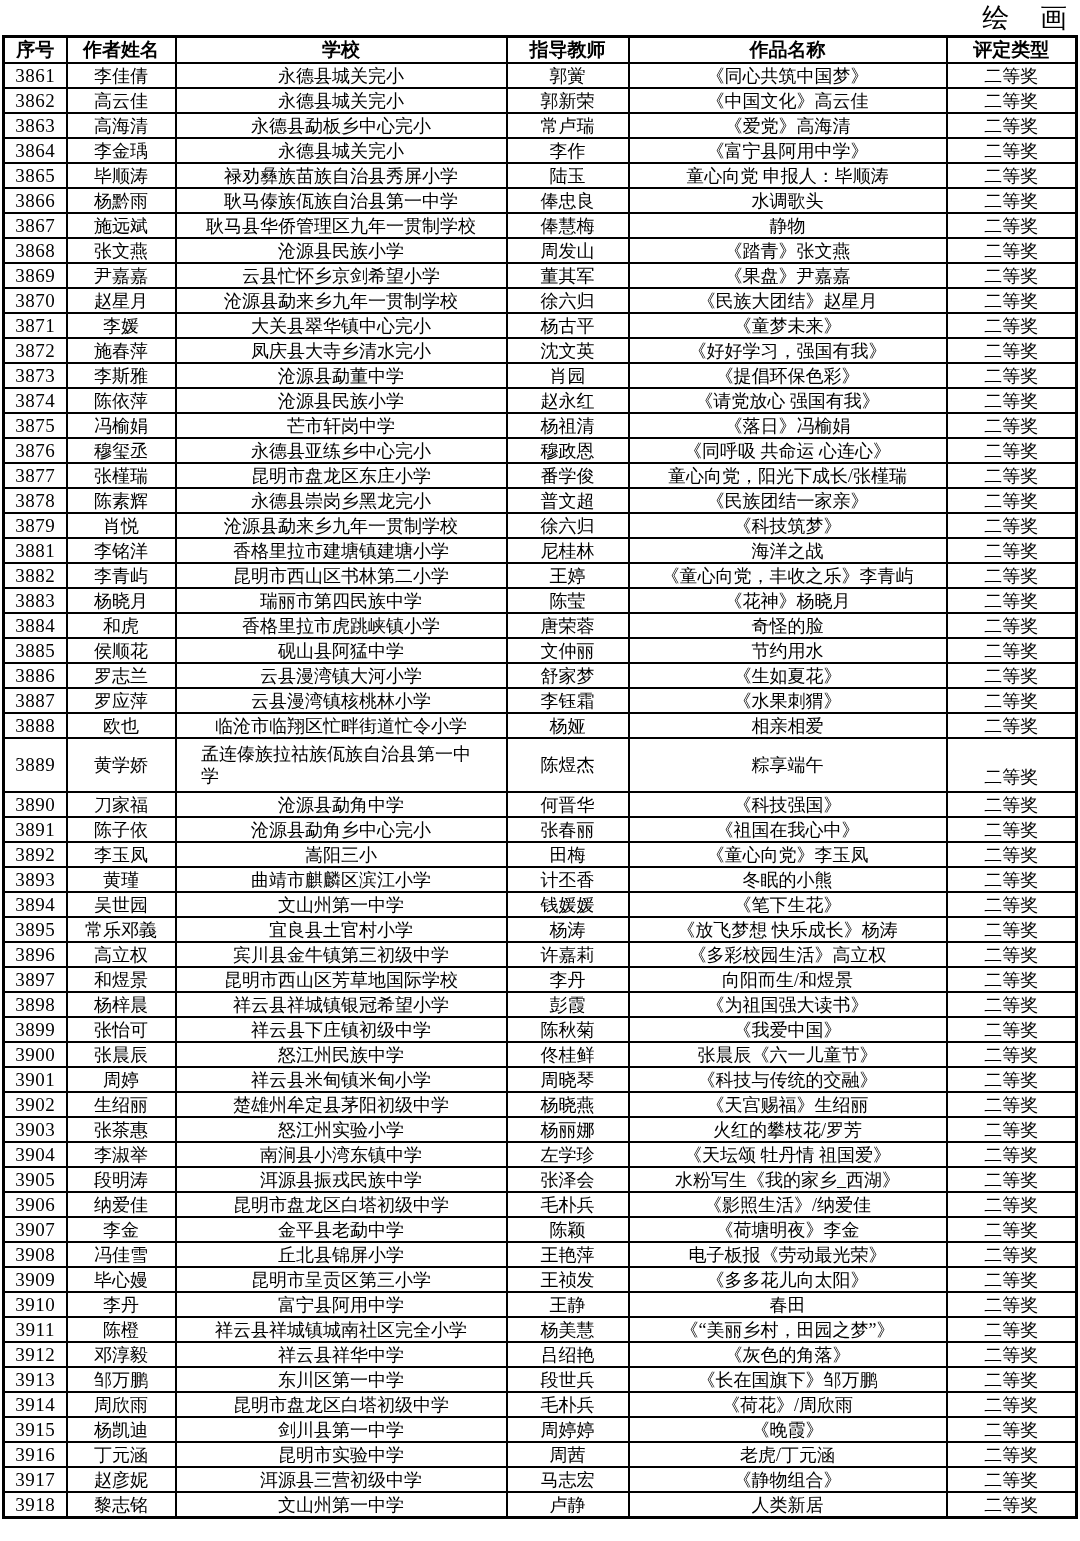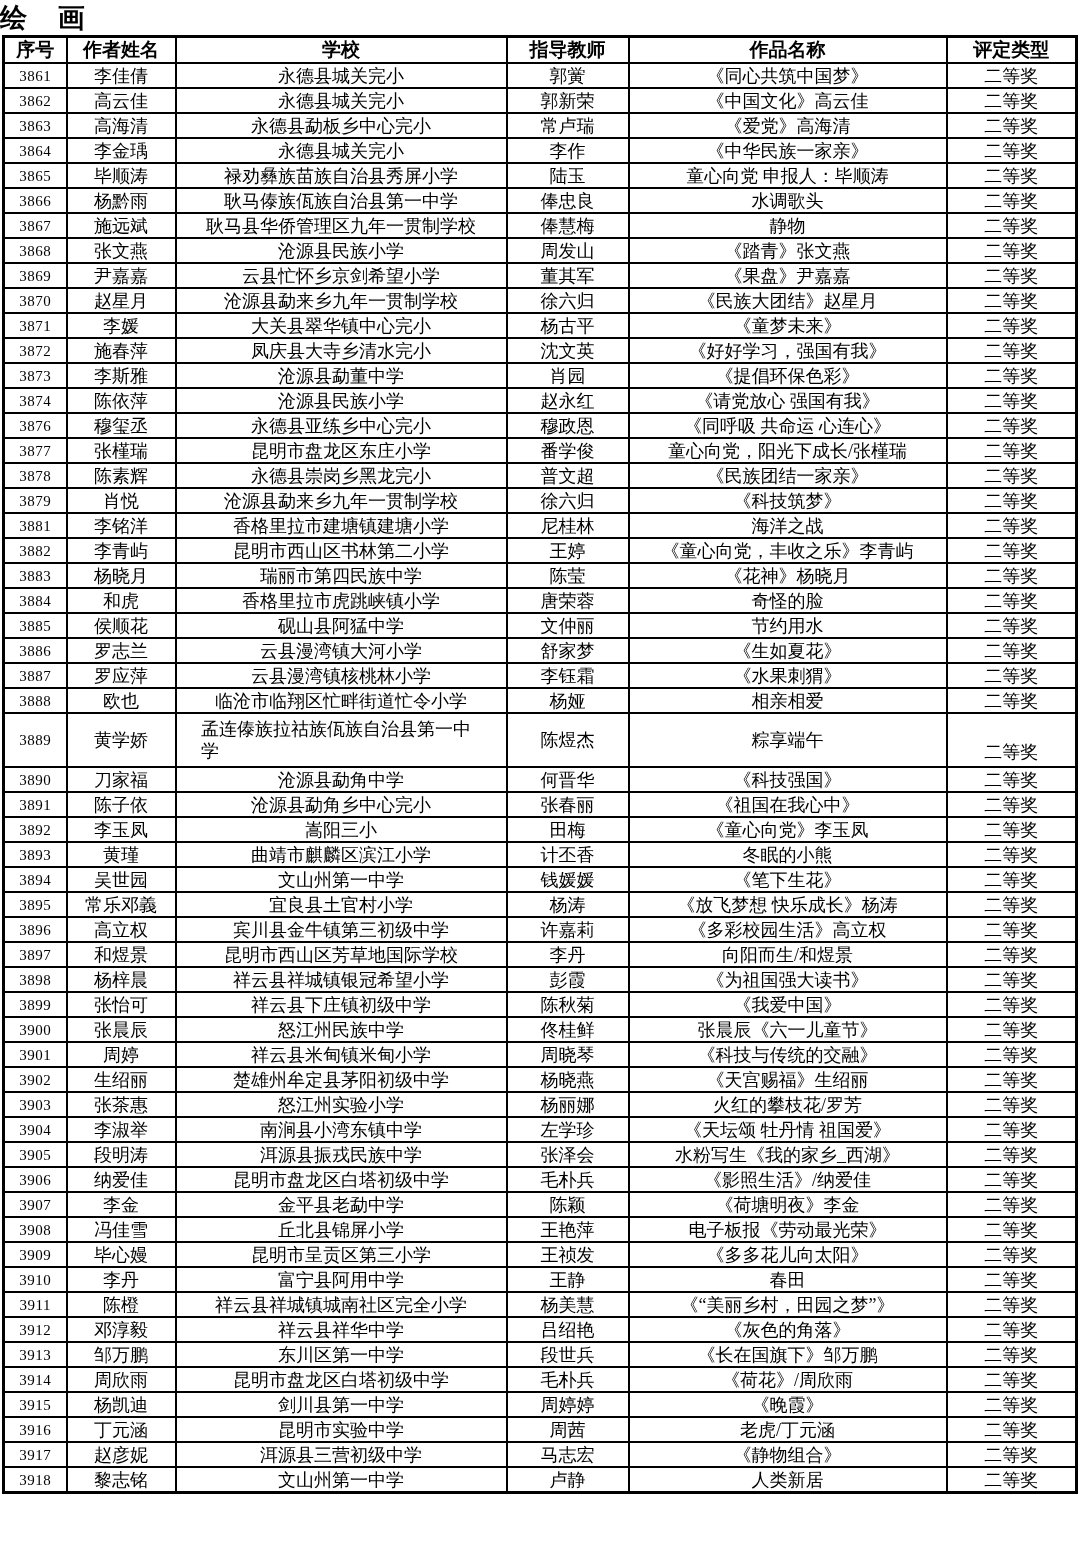--- a/index.html
+++ b/index.html
@@ -11,26 +11,26 @@
   body {
     font-family: "Liberation Serif", "DejaVu Serif", serif;
     color: #000;
   }
   .page {
     width: 1080px;
     box-sizing: border-box;
     padding-top: 3px;
   }
   .title {
-    text-align: left;
+    text-align: right;
     font-size: 27px;
-    font-weight: bold;
+    font-weight: normal;
     letter-spacing: 12px;
     line-height: 30px;
-    margin: 0 9px 2px 0;
+    margin: 0 1px 2px 0;
   }
   table.award-table {
     width: 1073px;
     margin: 0 auto;
     border-collapse: collapse;
     table-layout: fixed;
     border: 3px solid #000;
   }
   col.c-no     { width: 63px;  }
   col.c-author { width: 109px; }
@@ -49,21 +49,21 @@
     overflow: hidden;
     white-space: normal;
   }
   th {
     font-weight: bold;
     font-size: 19px;
     height: 24px;
     margin-top: 24px;
   }
   td.no-cell {
-    font-size: 15px;
+    font-size: 19px;
     letter-spacing: 0.5px;
     font-family: Liberation Serif, serif;
   }
   tr.tall td { height: 49px; }
   tr.tall td.award-cell { vertical-align: bottom; padding-bottom: 3px; }
   .school-text { display: inline-block; text-align: left; }
   tr.tall .school-text { max-width: 280px; }
 </style>
 </head>
 <body>
@@ -113,21 +113,21 @@
           <td class="school-cell"><span class="school-text">永德县勐板乡中心完小</span></td>
           <td class="teacher-cell">常卢瑞</td>
           <td class="work-cell">《爱党》高海清</td>
           <td class="award-cell">二等奖</td>
         </tr>
         <tr>
           <td class="no-cell">3864</td>
           <td class="author-cell">李金瑀</td>
           <td class="school-cell"><span class="school-text">永德县城关完小</span></td>
           <td class="teacher-cell">李作</td>
-          <td class="work-cell">《中华民族一家亲》</td>
+          <td class="work-cell">《富宁县阿用中学》</td>
           <td class="award-cell">二等奖</td>
         </tr>
         <tr>
           <td class="no-cell">3865</td>
           <td class="author-cell">毕顺涛</td>
           <td class="school-cell"><span class="school-text">禄劝彝族苗族自治县秀屏小学</span></td>
           <td class="teacher-cell">陆玉</td>
           <td class="work-cell">童心向党 申报人：毕顺涛</td>
           <td class="award-cell">二等奖</td>
         </tr>
@@ -194,20 +194,28 @@
           <td class="teacher-cell">肖园</td>
           <td class="work-cell">《提倡环保色彩》</td>
           <td class="award-cell">二等奖</td>
         </tr>
         <tr>
           <td class="no-cell">3874</td>
           <td class="author-cell">陈依萍</td>
           <td class="school-cell"><span class="school-text">沧源县民族小学</span></td>
           <td class="teacher-cell">赵永红</td>
           <td class="work-cell">《请党放心 强国有我》</td>
+          <td class="award-cell">二等奖</td>
+        </tr>
+        <tr>
+          <td class="no-cell">3875</td>
+          <td class="author-cell">冯榆娟</td>
+          <td class="school-cell"><span class="school-text">芒市轩岗中学</span></td>
+          <td class="teacher-cell">杨祖清</td>
+          <td class="work-cell">《落日》冯榆娟</td>
           <td class="award-cell">二等奖</td>
         </tr>
         <tr>
           <td class="no-cell">3876</td>
           <td class="author-cell">穆玺丞</td>
           <td class="school-cell"><span class="school-text">永德县亚练乡中心完小</span></td>
           <td class="teacher-cell">穆政恩</td>
           <td class="work-cell">《同呼吸 共命运 心连心》</td>
           <td class="award-cell">二等奖</td>
         </tr>

